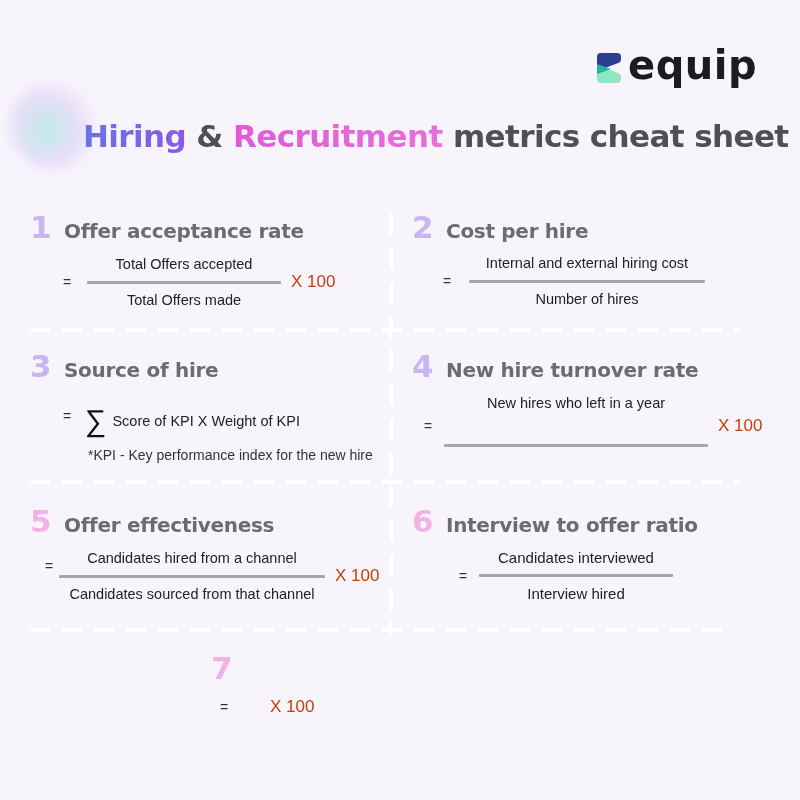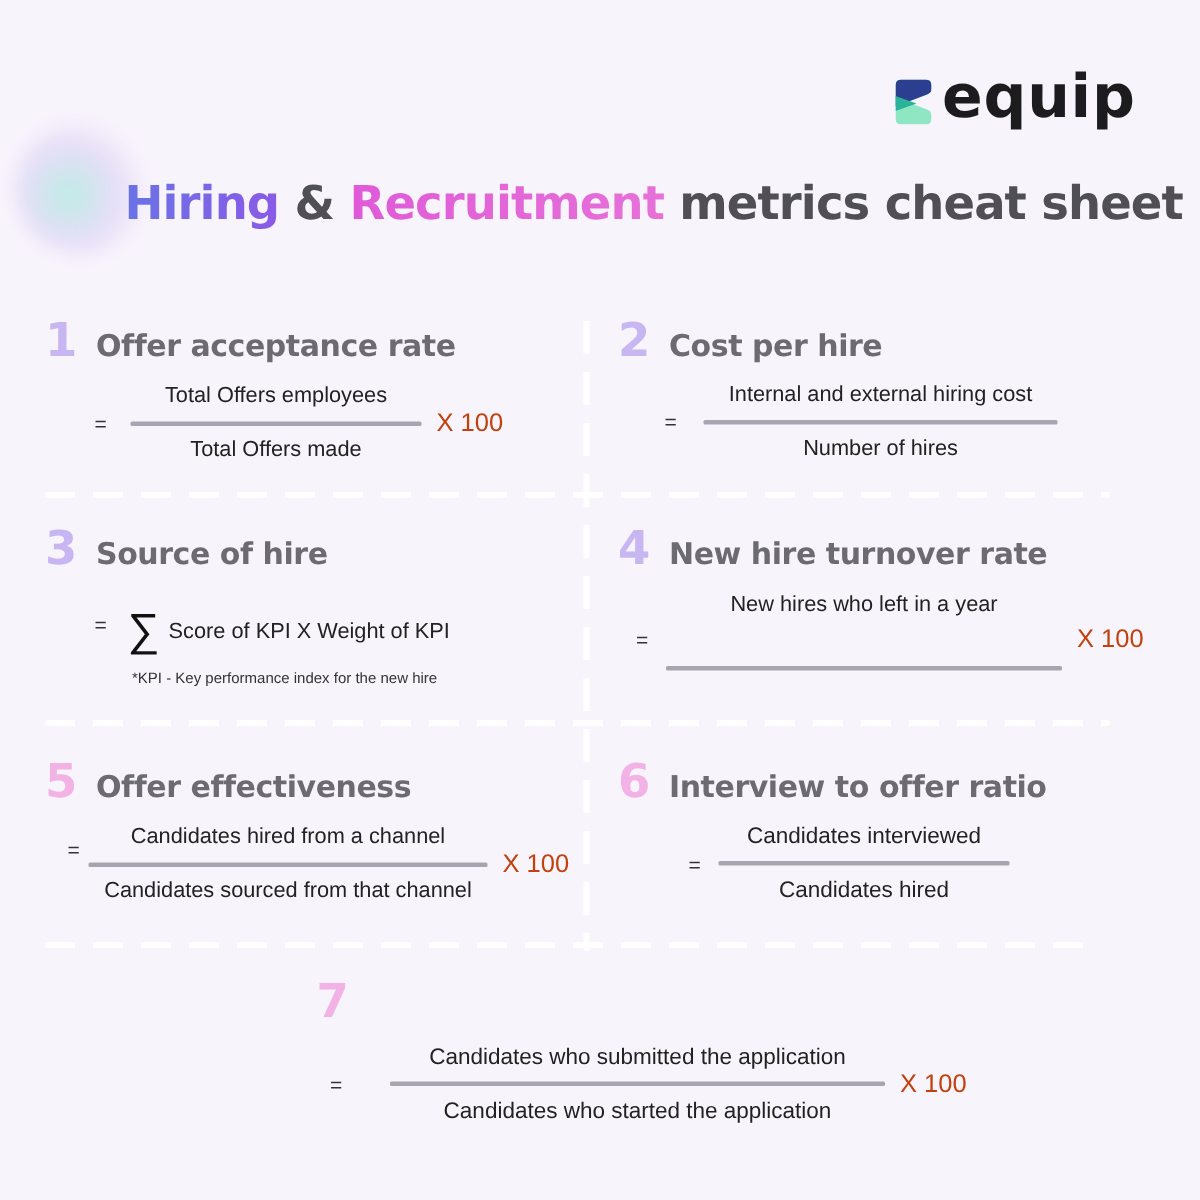--- a/index.html
+++ b/index.html
@@ -64,21 +64,21 @@
       font-size: 20px; color: #6c6b72; letter-spacing: -0.3px;
     }
     .formula { position: absolute; display: flex; align-items: center; white-space: nowrap; }
     .eq { font-size: 14px; color: #333; width: 18px; }
     .frac { display: flex; flex-direction: column; align-items: center; }
     .frac .n, .frac .d { font-size: 14.5px; color: #222; line-height: 1; }
     .frac .bar { height: 3px; background: #a9a5b0; margin: 9px 0 9px 0; border-radius: 1px; }
     .times { font-size: 17px; color: #c2410c; margin-left: 10px; }
     .sigma { font-size: 30px; color: #111; margin-right: 6px; line-height: 1; }
     .sum-text { font-size: 14.5px; color: #222; }
-    .note { position: absolute; font-size: 10px; color: #333; white-space: nowrap; }
+    .note { position: absolute; font-size: 14px; color: #333; white-space: nowrap; }
   </style>
 </head>
 <body>
 
 <div class="glow"></div>
 
 <div class="logo">
   <svg class="logo-mark" viewBox="0 0 24 30">
     <path d="M4 0 H20 Q24 0 24 4 V6 Q24 9 21 10 L8 15 L21 20 Q24 21 24 24 V26 Q24 30 20 30 H4 Q0 30 0 26 V4 Q0 0 4 0 Z" fill="#8ee6c2"></path>
     <path d="M4 0 H20 Q24 0 24 4 V6 Q24 9 21 10 L0 18 V4 Q0 0 4 0 Z" fill="#2b3e8f"></path>
@@ -96,21 +96,21 @@
 
 <div class="metric" style="left:30px; top:212px;">
   <div class="metric-head">
     <span class="num purple">1</span>
     <span class="mtitle">Offer acceptance rate</span>
   </div>
 </div>
 <div class="formula" style="left:63px; top:257px;">
   <span class="eq">=</span>
   <div class="frac" style="margin-left:6px;">
-    <span class="n">Total Offers employees</span>
+    <span class="n">Total Offers accepted</span>
     <span class="bar" style="width:194px;"></span>
     <span class="d">Total Offers made</span>
   </div>
   <span class="times">X 100</span>
 </div>
 
 <div class="metric" style="left:412px; top:212px;">
   <div class="metric-head">
     <span class="num purple">2</span>
     <span class="mtitle">Cost per hire</span>
@@ -173,30 +173,25 @@
   <div class="metric-head">
     <span class="num pink">6</span>
     <span class="mtitle">Interview to offer ratio</span>
   </div>
 </div>
 <div class="formula" style="left:459px; top:550px;">
   <span class="eq" style="width:20px;">=</span>
   <div class="frac">
     <span class="n" style="font-size:15px;">Candidates interviewed</span>
     <span class="bar" style="width:194px;"></span>
-    <span class="d" style="font-size:15px;">Candidates hired</span>
+    <span class="d" style="font-size:15px;">Interview hired</span>
   </div>
 </div>
 
 <div class="metric" style="left:211px; top:653px;">
   <div class="metric-head">
     <span class="num pink">7</span>
   </div>
 </div>
 <div class="formula" style="left:220px; top:697px;">
   <span class="eq" style="width:40px;">=</span>
-  <div class="frac">
-    <span class="n" style="font-size:15px;">Candidates who submitted the application</span>
-    <span class="bar" style="width:330px;"></span>
-    <span class="d" style="font-size:15px;">Candidates who started the application</span>
-  </div>
   <span class="times">X 100</span>
 </div>
 
 </body></html>

